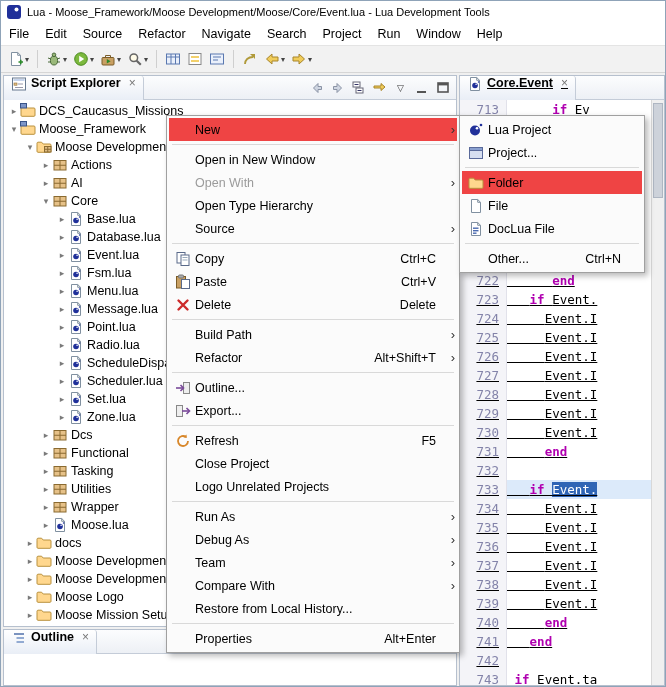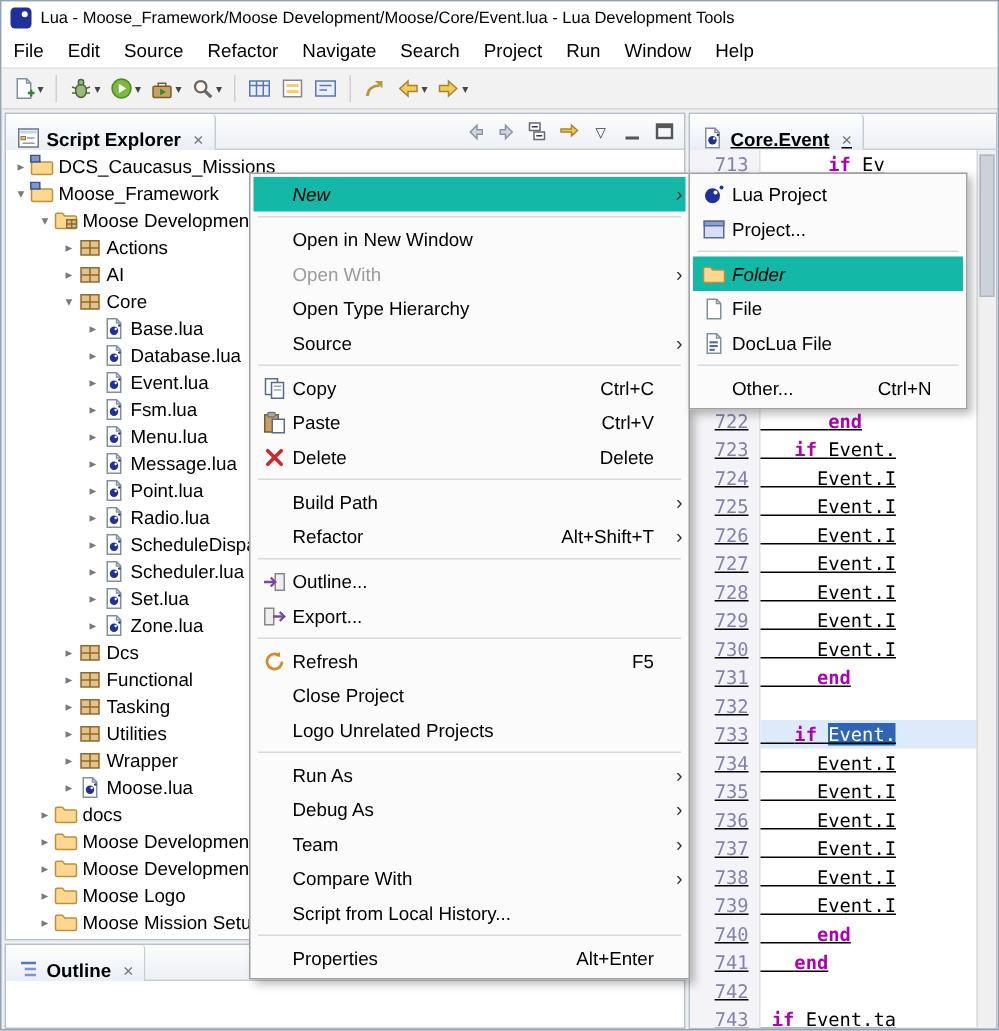--- a/index.html
+++ b/index.html
@@ -11,21 +11,21 @@
   .toolbar{height:28px;background:#f2f2f2;border-top:1px solid #e4e4e4;border-bottom:1px solid #d6d6d6;display:flex;align-items:center;padding:0 4px;}
   .tb-btn{display:flex;align-items:center;height:24px;padding:0 2px;border:1px solid transparent;border-radius:2px;}
   .tb-caret{font-size:8px;color:#444;margin-left:1px;}
   .tb-sep{width:1px;height:18px;background:#cfcfcf;margin:0 5px;}
   .icon-box{display:inline-flex;width:16px;height:16px;align-items:center;justify-content:center;flex:none;}
   .panel{position:absolute;background:#fff;border:1px solid #b6c0ce;}
   #script-explorer{left:2px;top:74px;width:454px;height:552px;}
   #outline{left:2px;top:628px;width:454px;height:57px;}
   #editor{left:458px;top:74px;width:206px;height:611px;text-decoration:underline;}
   .panel-header{height:24px;background:linear-gradient(#fcfdfe,#edf0f5);border-bottom:1px solid #c4ccd8;display:flex;align-items:center;}
-  .tab{display:flex;align-items:flex-end;gap:4px;height:24px;padding:0 7px;font-size:12.5px;font-weight:bold;background:linear-gradient(#ffffff,#e9eef6);border-right:1px solid #c4ccd8;border-top-left-radius:3px;border-top-right-radius:3px;}
+  .tab{display:flex;align-items:flex-start;gap:4px;height:24px;padding:0 7px;font-size:12.5px;font-weight:bold;background:linear-gradient(#ffffff,#e9eef6);border-right:1px solid #c4ccd8;border-top-left-radius:3px;border-top-right-radius:3px;}
   .tab .close{color:#777;font-size:12px;font-weight:normal;margin-left:4px;}
   .header-icons{margin-left:auto;display:flex;align-items:center;gap:2px;padding-right:4px;}
   .hicon{width:19px;height:19px;display:flex;align-items:center;justify-content:center;}
   .tree{padding-top:2px;overflow:hidden;height:calc(100% - 24px);font-size:12.5px;}
   .trow{display:flex;align-items:center;height:18px;white-space:nowrap;}
   .arrow{width:12px;text-align:center;color:#7a7a7a;font-size:9px;flex:none;}
   .tlabel{padding-left:3px;}
   .editor-body{position:relative;height:calc(100% - 24px);background:#fff;overflow:hidden;}
   .gutter-bg{position:absolute;left:0;top:0;bottom:0;width:47px;background:#f4f4f8;border-right:1px solid #e1e1ea;}
   #code-rows{position:relative;padding-top:0;}
@@ -34,21 +34,21 @@
   .ctext{white-space:pre;flex:1;}
   .crow.current .ctext{background:#dceafa;}
   .kw{color:#b000b0;font-weight:bold;}
   .sel{background:#2f65b5;color:#fff;}
   .editor-scroll{position:absolute;right:0;top:0;bottom:0;width:13px;background:#f0f0f0;border-left:1px solid #d8d8d8;}
   .editor-scroll .thumb{position:absolute;left:1px;right:1px;top:3px;height:95px;background:#cdd2da;border:1px solid #aeb6c2;}
   .menu{position:absolute;background:#fbfbfb;border:1px solid #a0a0a0;box-shadow:3px 3px 6px rgba(0,0,0,0.28);padding:2px;font-size:12.5px;}
   #context-menu{left:165px;top:114px;width:294px;z-index:20;}
   #new-submenu{left:458px;top:114px;width:186px;z-index:21;}
   .cm-item{display:flex;align-items:center;height:23px;padding:0 2px;}
-  .cm-item.hl{background:#14b8a6;font-style:italic;}
+  .cm-item.hl{background:#ef4444;}
   .cm-item.disabled{color:#9b9b9b;}
   .cm-icon{width:24px;flex:none;display:flex;justify-content:center;}
   .cm-label{flex:none;}
   .cm-short{margin-left:auto;padding-right:6px;}
   .cm-arrow{width:13px;flex:none;text-align:right;font-size:13px;color:#333;}
   .cm-sep{height:1px;background:#d9d9d9;margin:3px 3px;}
 </style>
 </head>
 <body>
 
@@ -906,21 +906,21 @@
         <span class="cm-arrow">›</span>
       </div>
       <div class="cm-item">
         <span class="cm-icon"></span>
         <span class="cm-label">Compare With</span>
         <span class="cm-short"></span>
         <span class="cm-arrow">›</span>
       </div>
       <div class="cm-item">
         <span class="cm-icon"></span>
-        <span class="cm-label">Script from Local History...</span>
+        <span class="cm-label">Restore from Local History...</span>
         <span class="cm-short"></span>
         <span class="cm-arrow"></span>
       </div>
       <div class="cm-sep"></div>
       <div class="cm-item">
         <span class="cm-icon"></span>
         <span class="cm-label">Properties</span>
         <span class="cm-short">Alt+Enter</span>
         <span class="cm-arrow"></span>
       </div>

